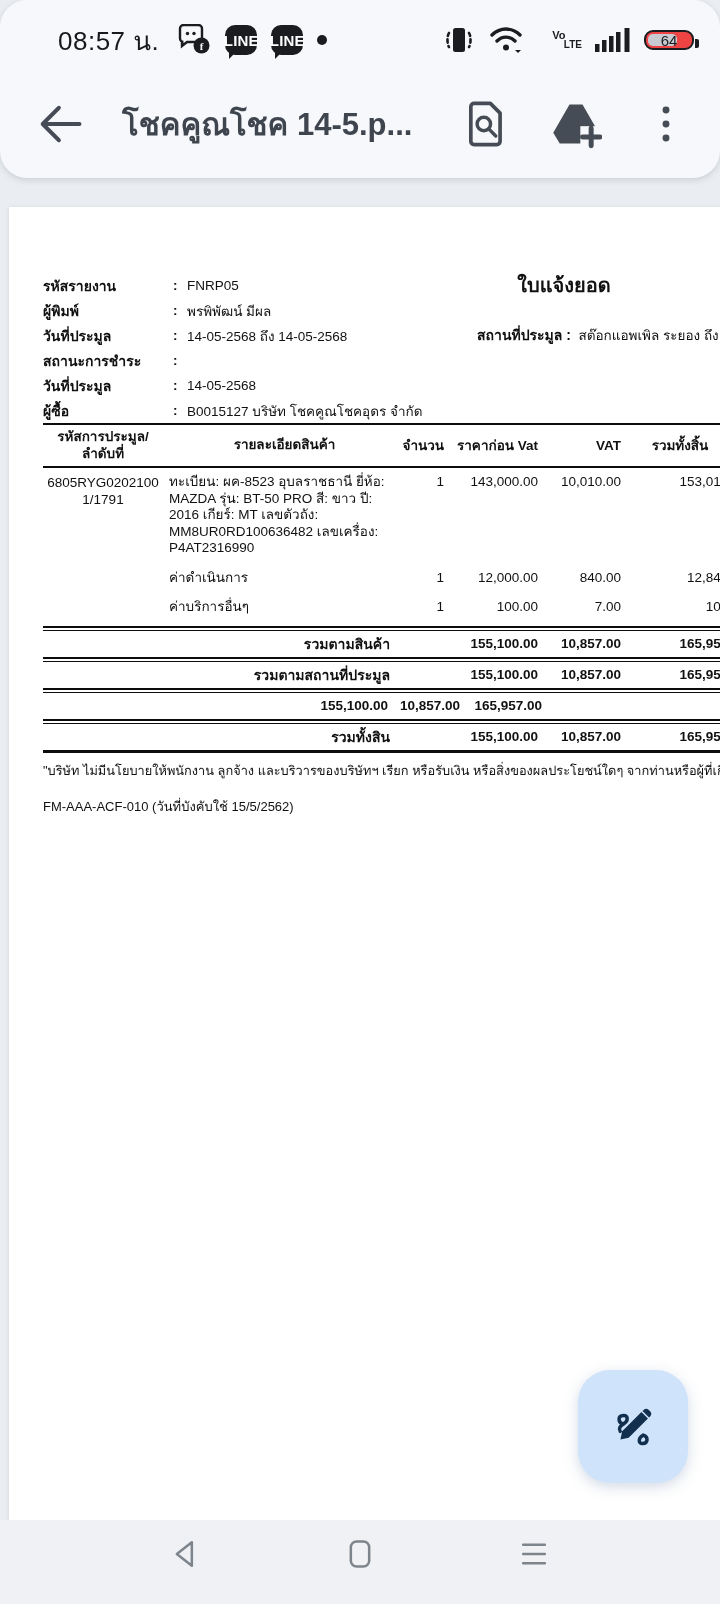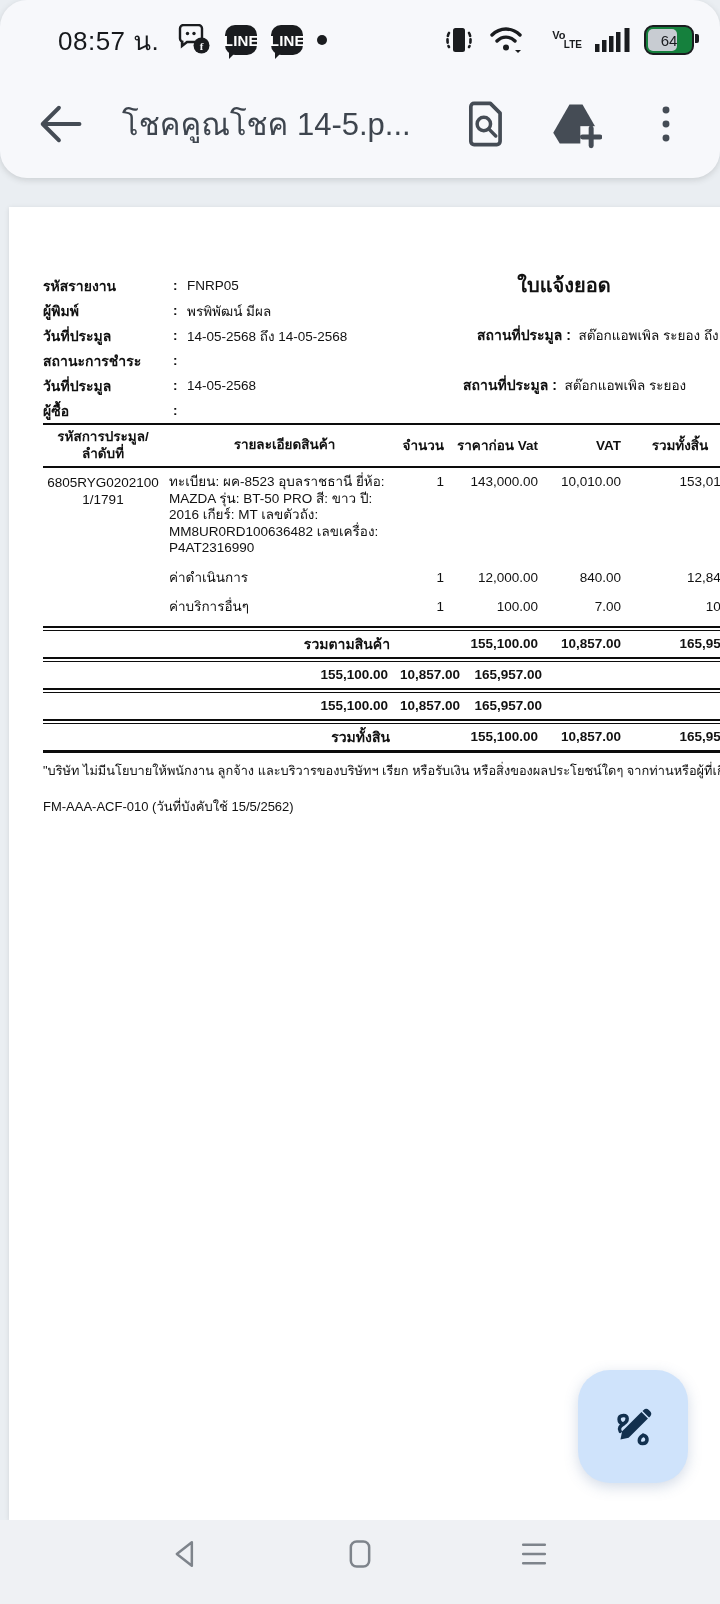--- a/index.html
+++ b/index.html
@@ -18,27 +18,27 @@
   .sb-left-icons{display:flex;align-items:center;gap:14px;margin-left:18px;}
   .sb-spacer{flex:1;}
   .sb-right-icons{display:flex;align-items:center;gap:12px;}
   .line-bubble{width:32px;height:30px;background:#1a1c1f;border-radius:10px;position:relative;
     display:flex;align-items:center;justify-content:center;}
   .line-bubble:after{content:"";position:absolute;left:4px;bottom:-4px;border:5px solid transparent;border-top-color:#1a1c1f;border-left-color:#1a1c1f;}
   .line-bubble span{color:#fff;font-size:15px;font-weight:bold;letter-spacing:.2px;}
   .dot-icon{width:10px;height:10px;border-radius:50%;background:#1a1c1f;}
   .volte{display:flex;flex-direction:column;align-items:center;line-height:10px;color:#1a1c1f;font-weight:bold;}
   .volte b{font-size:11px;} .volte i{font-size:10px;font-style:normal;margin-left:28px;}
-  .battery{position:relative;width:50px;height:30px;border:2.5px solid #1a1c1f;border-radius:9px;
-    display:flex;align-items:center;justify-content:center;background:#15803d;}
+  .battery{position:relative;width:50px;height:20px;border:2.5px solid #1a1c1f;border-radius:9px;
+    display:flex;align-items:center;justify-content:center;background:#ef4444;}
   .battery .fill{position:absolute;left:2px;top:2px;bottom:2px;width:64%;background:#c8ccd2;border-radius:5px;}
   .battery .pct{position:relative;font-size:15px;color:#1a1c1f;}
   .battery:after{content:"";position:absolute;right:-7px;top:7px;width:4px;height:9px;background:#1a1c1f;border-radius:0 2px 2px 0;}
   
-  .app-bar{position:absolute;left:0;top:70px;width:720px;height:108px;display:flex;align-items:center;padding:0 28px 0 34px;}
+  .app-bar{position:absolute;left:0;top:70px;width:720px;height:108px;display:flex;align-items:center;padding:0 28px 0 34px;font-weight:bold;}
   .app-title{font-size:31px;color:#3e454e;margin-left:36px;flex:1;white-space:nowrap;overflow:hidden;}
   .ab-icon{width:52px;height:52px;display:flex;align-items:center;justify-content:center;}
   .ab-gap{width:38px;}
   
   .content{position:absolute;left:0;top:178px;width:720px;height:1342px;background:#eaeef2;}
   .page{position:absolute;left:9px;top:29px;width:780px;height:1313px;background:#ffffff;
     box-shadow:0 1px 5px rgba(0,0,0,.10);color:#111;}
   .doc{position:relative;padding:66px 0 0 34px;font-size:13.5px;}
   .f-row{display:flex;height:25px;align-items:center;white-space:nowrap;}
   .f-label{display:inline-block;width:130px;font-weight:bold;font-size:14px;}
@@ -185,27 +185,25 @@
               <span class="f-value"></span>
             </div>
             <div class="f-row">
               <span class="f-label">วันที่ประมูล</span>
               <span class="f-colon">:</span>
               <span class="f-value">14-05-2568</span>
             </div>
             <div class="f-row">
               <span class="f-label">ผู้ซื้อ</span>
               <span class="f-colon">:</span>
+              <span class="f-value">B0015127 บริษัท โชคคูณโชคอุดร  จำกัด</span>
             </div>
           </div>
         <div class="rf rf1">
           <b>สถานที่ประมูล :</b>&nbsp;&nbsp;<span>สต๊อกแอพเพิล ระยอง ถึง ส</span>
-        </div>
-        <div class="rf rf2">
-          <b>สถานที่ประมูล :</b>&nbsp;&nbsp;<span>สต๊อกแอพเพิล ระยอง</span>
         </div>
 
         <div class="tbl">
           <div class="trow thead">
             <div class="c-code">
                 <div>รหัสการประมูล/</div>
                 <div>ลำดับที่</div>
               </div>
             <div class="c-desc">รายละเอียดสินค้า</div>
             <div class="c-qty">จำนวน</div>
@@ -246,20 +244,21 @@
               <div class="divider"></div>
               <div class="trow srow">
                 <div class="s-label">รวมตามสินค้า</div>
                 <div class="c-qty"></div>
                 <div class="c-price">155,100.00</div>
                 <div class="c-vat">10,857.00</div>
                 <div class="c-total">165,957.00</div>
               </div>
               <div class="divider"></div>
               <div class="trow srow">
+                <div class="s-label">รวมตามสถานที่ประมูล</div>
                 <div class="c-qty"></div>
                 <div class="c-price">155,100.00</div>
                 <div class="c-vat">10,857.00</div>
                 <div class="c-total">165,957.00</div>
               </div>
               <div class="divider"></div>
               <div class="trow srow">
                 <div class="c-qty"></div>
                 <div class="c-price">155,100.00</div>
                 <div class="c-vat">10,857.00</div>

